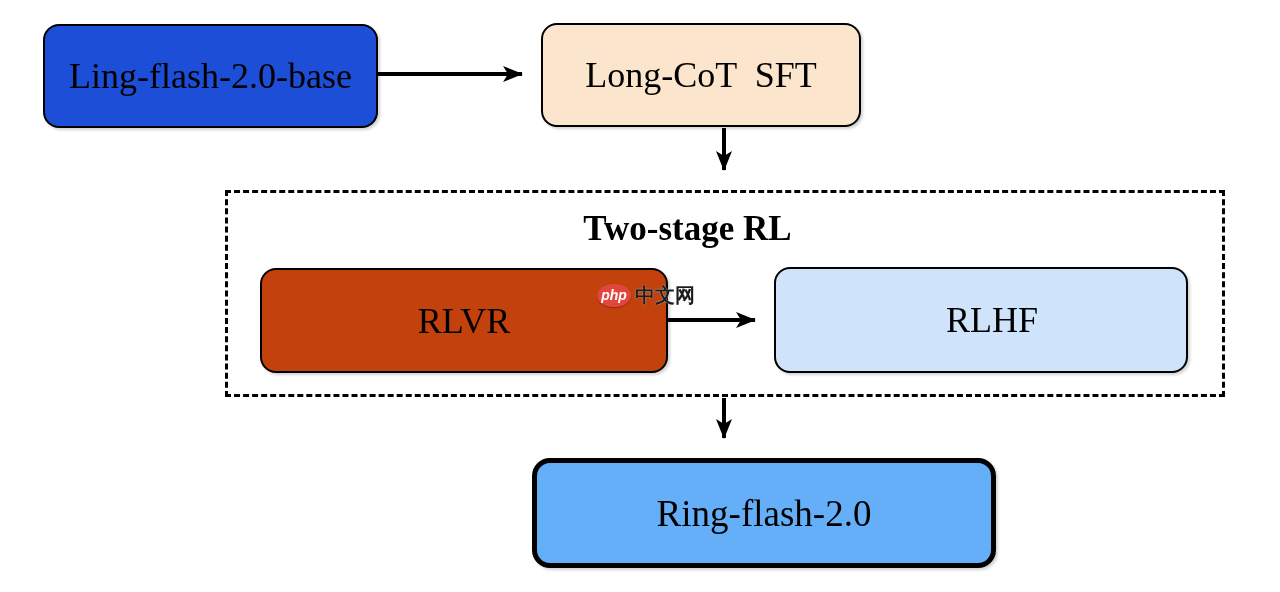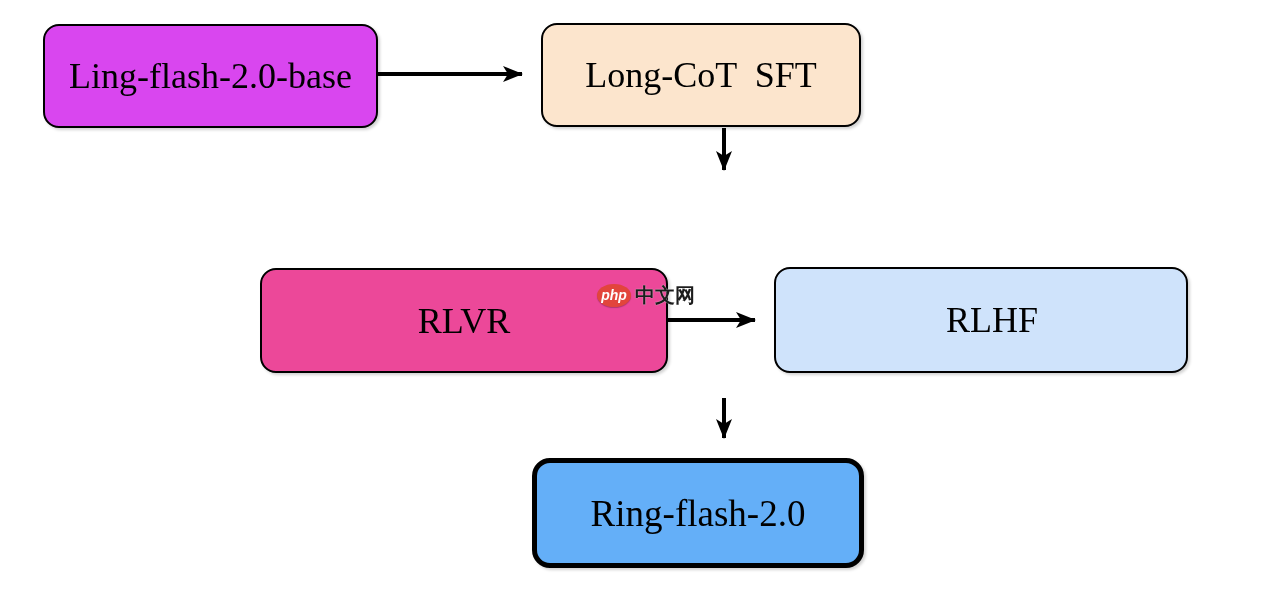--- a/index.html
+++ b/index.html
@@ -26,21 +26,21 @@
     font-size: 36px;
     color: #000000;
     box-shadow: 2px 2px 3px rgba(0,0,0,0.18);
     white-space: pre;
   }
   .node-base { left: 43px;  top: 24px;  width: 335px; height: 104px; }
   .node-sft  { left: 541px; top: 23px;  width: 320px; height: 104px; }
   .node-rlvr { left: 260px; top: 268px; width: 408px; height: 105px; }
   .node-rlhf { left: 774px; top: 267px; width: 414px; height: 106px; }
   .node-ring {
-    left: 532px; top: 458px; width: 332px; height: 110px;
+    left: 532px; top: 458px; width: 464px; height: 110px;
     border-width: 5px; border-radius: 18px; font-size: 37px;
   }
   .group-box {
     position: absolute;
     left: 225px; top: 190px; width: 1000px; height: 207px;
     box-sizing: border-box;
     border: 3px dashed #000000;
   }
   .group-title {
     position: absolute;
@@ -84,30 +84,33 @@
     font-size: 20px;
     line-height: 1;
     text-shadow: 0 0 1px #ffffff;
   }
 </style>
 </head>
 <body>
 
 <div class="canvas">
 
+  <div class="group-box">
+    <div class="group-title">Two-stage RL</div>
+  </div>
 
-  <div class="node node-base" style="background-color: #d946ef;">
+  <div class="node node-base" style="background-color: #1d4ed8;">
     <span>Ling-flash-2.0-base</span>
   </div>
 
   <div class="node node-sft" style="background-color: rgb(252, 229, 205);">
     <span>Long-CoT  SFT</span>
   </div>
 
-  <div class="node node-rlvr" style="background-color: #ec4899; align-items: center;">
+  <div class="node node-rlvr" style="background-color: #c2410c; align-items: center;">
     <span>RLVR</span>
   </div>
 
   <div class="node node-rlhf" style="background-color: rgb(207, 227, 251); padding-left: 22px;">
     <span>RLHF</span>
   </div>
 
   <div class="node node-ring" style="background-color: rgb(100, 175, 248);">
     <span>Ring-flash-2.0</span>
   </div>

